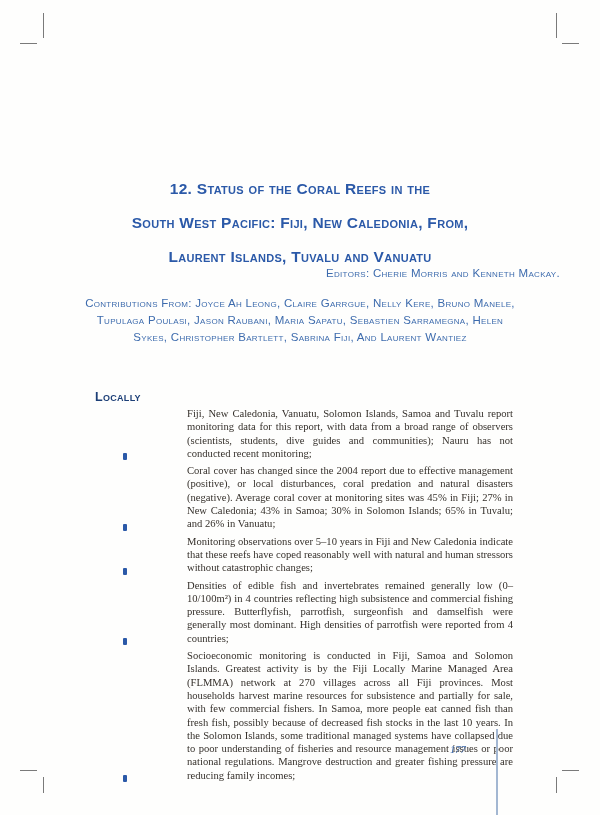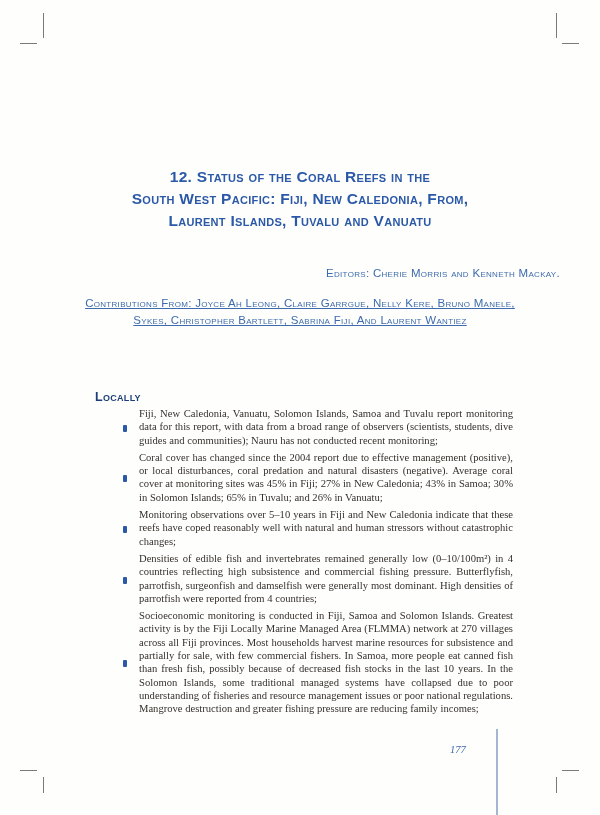--- a/index.html
+++ b/index.html
@@ -27,60 +27,60 @@
   .title {
     position:absolute; top:156px; left:40px; right:40px;
     text-align:center;
     font-family:"Liberation Sans", sans-serif;
     font-weight:bold;
     font-variant:small-caps;
     font-size:15.5px; line-height:22px;
     letter-spacing:0.3px;
     color:#2b59a8;
   }
-  .title .tline { display:block; }
+  .title .tline { display:block;margin-top:12px; }
 
   
   .editors {
     position:absolute; top:266px; left:40px; right:40px;
     text-align:right;
     font-family:"Liberation Sans", sans-serif;
     font-variant:small-caps;
     font-size:11.5px; line-height:14px;
     letter-spacing:0.3px;
     color:#3d6bad;
   }
   .contribs {
     position:absolute; top:295px; left:60px; right:60px;
     text-align:center;
     font-family:"Liberation Sans", sans-serif;
     font-variant:small-caps;
     font-size:11.5px; line-height:17px;
     letter-spacing:0.3px;
     color:#3d6bad;
-    text-decoration:underline;
   }
   .contribs .cline { display:block; }
 
   
   .abstract-heading {
     position:absolute; top:390px; left:95px;
     font-family:"Liberation Sans", sans-serif;
     font-weight:bold;
     font-variant:small-caps;
     font-size:12.5px;
     letter-spacing:0.3px;
     color:#1d3f77;
   }
   .bullet-list {
     position:absolute; top:407px; left:123px; width:390px;
   }
   .bullet-item {
-    display:flex; align-items:center;
+    display:flex; align-items:flex-end;
     margin-bottom:4px;
+    gap:48px;
   }
   .bullet-marker {
     flex:0 0 auto;
     width:4px; height:7px;
     margin:3px 12px 0 0;
     border-radius:1px;
     background:#2b59a8;
   }
   .bullet-text {
     flex:1 1 auto;
@@ -120,20 +120,21 @@
   <h1 class="title">
     <span class="tline">12. Status of the Coral Reefs in the</span>
     <span class="tline">South West Pacific: Fiji, New Caledonia, From,</span>
     <span class="tline">Laurent Islands, Tuvalu and Vanuatu</span>
   </h1>
 
   <div class="editors">Editors: Cherie Morris and Kenneth Mackay.</div>
 
   <div class="contribs">
     <span class="cline">Contributions From: Joyce Ah Leong, Claire Garrgue, Nelly Kere, Bruno Manele,</span>
+    <span class="cline">Tupulaga Poulasi, Jason Raubani, Maria Sapatu, Sebastien Sarramegna, Helen</span>
     <span class="cline">Sykes, Christopher Bartlett, Sabrina Fiji, And Laurent Wantiez</span>
   </div>
 
   <div class="abstract-heading">Locally</div>
   <div class="bullet-list">
       <div class="bullet-item">
         <span class="bullet-marker"></span>
         <span class="bullet-text">Fiji, New Caledonia, Vanuatu, Solomon Islands, Samoa and Tuvalu report monitoring data for this report, with data from a broad range of observers (scientists, students, dive guides and communities); Nauru has not conducted recent monitoring;</span>
       </div>
       <div class="bullet-item">

